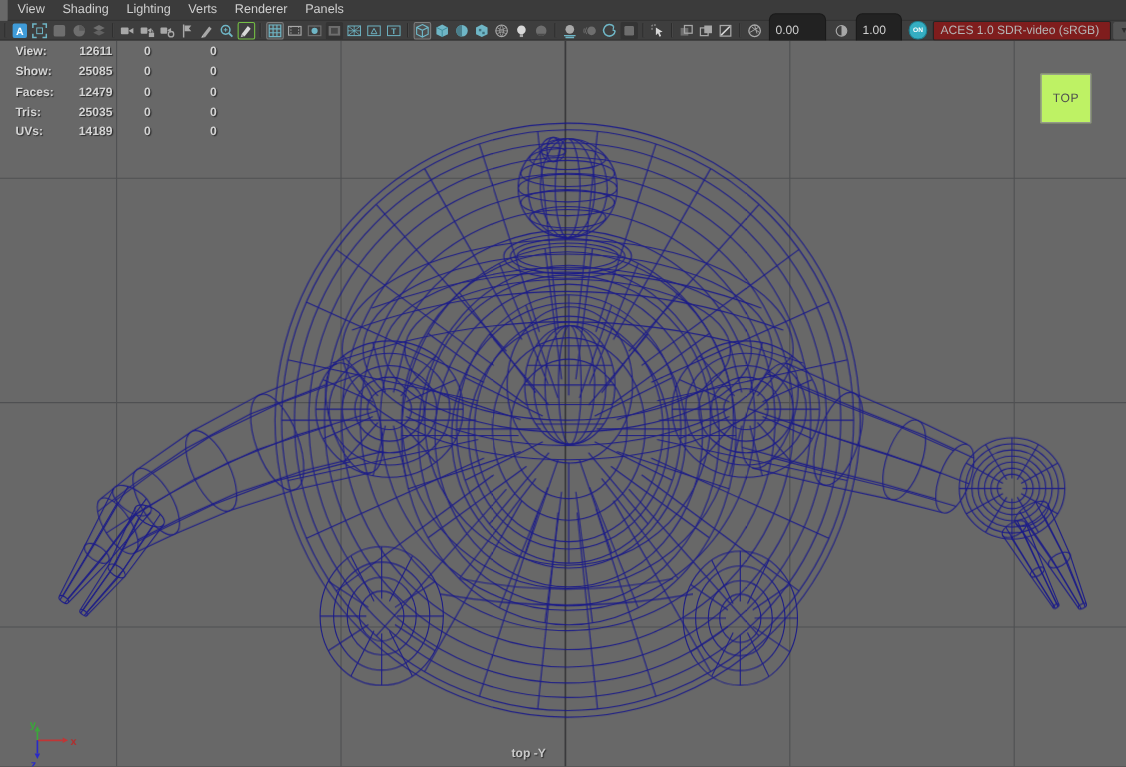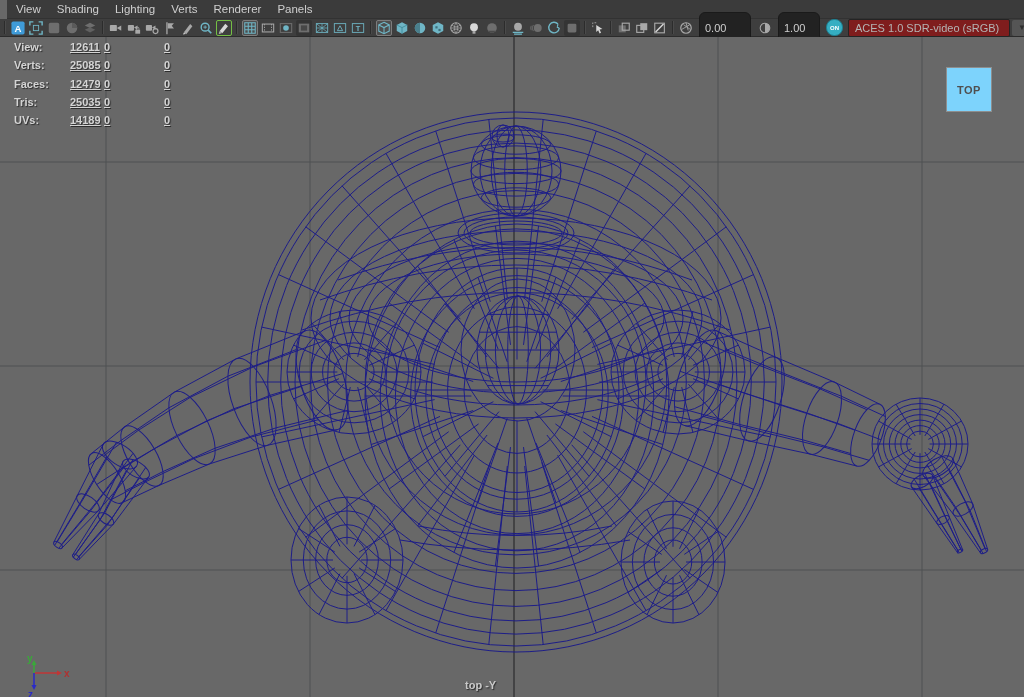--- a/index.html
+++ b/index.html
@@ -35,26 +35,26 @@
 
   
   #viewport{position:absolute;left:0;top:37px;width:1024px;height:660px;background:#686868;overflow:hidden;}
   #gridsvg,#modelsvg{position:absolute;left:0;top:0;pointer-events:none;}
 
   
   #hud{position:absolute;left:0;top:1px;pointer-events:none;}
   .hud-row{display:grid;grid-template-columns:70px 34px 60px 60px;height:18.3px;align-items:center;}
   .hud-cell{font-size:11px;font-weight:bold;color:#d4d4d4;text-shadow:1px 1px 1px rgba(30,30,30,.8);}
   .hud-label{padding-left:14px;}
-  .hud-val{text-align:left;text-decoration:underline;}
+  .hud-val{text-align:center;}
 
   
-  #top-plate{position:absolute;left:946px;top:30px;width:46px;height:45px;background:#7dd3fc;
+  #top-plate{position:absolute;left:946px;top:30px;width:46px;height:45px;background:#bef264;
              border:1px solid #8e8e8e;display:flex;align-items:center;justify-content:center;
-             color:#4f4f4f;font-size:11px;font-weight:bold;letter-spacing:.5px;box-sizing:border-box;}
+             color:#4f4f4f;font-size:11px;font-weight:normal;letter-spacing:.5px;box-sizing:border-box;}
 
   
   #view-label{position:absolute;left:465px;top:642px;width:90px;text-align:left;
               font-size:11px;font-weight:bold;color:#c9c9c9;text-shadow:1px 1px 1px rgba(30,30,30,.8);}
 
   
   #gizmo{position:absolute;left:0;top:598px;pointer-events:none;}
   #gizmo text{font-size:10px;font-weight:bold;font-family:"Liberation Sans",sans-serif;}
 </style>
 </head>
@@ -594,21 +594,21 @@
       </svg>
 
     <div id="hud">
         <div class="hud-row">
           <span class="hud-cell hud-label">View:</span>
           <span class="hud-cell hud-val">12611</span>
           <span class="hud-cell hud-val">0</span>
           <span class="hud-cell hud-val">0</span>
         </div>
         <div class="hud-row">
-          <span class="hud-cell hud-label">Verts:</span>
+          <span class="hud-cell hud-label">Show:</span>
           <span class="hud-cell hud-val">25085</span>
           <span class="hud-cell hud-val">0</span>
           <span class="hud-cell hud-val">0</span>
         </div>
         <div class="hud-row">
           <span class="hud-cell hud-label">Faces:</span>
           <span class="hud-cell hud-val">12479</span>
           <span class="hud-cell hud-val">0</span>
           <span class="hud-cell hud-val">0</span>
         </div>

